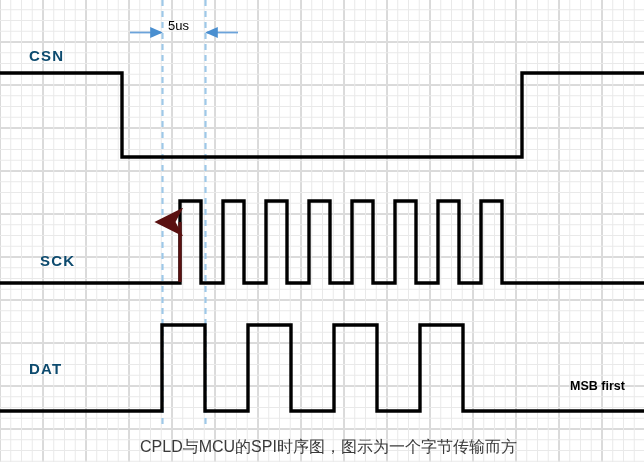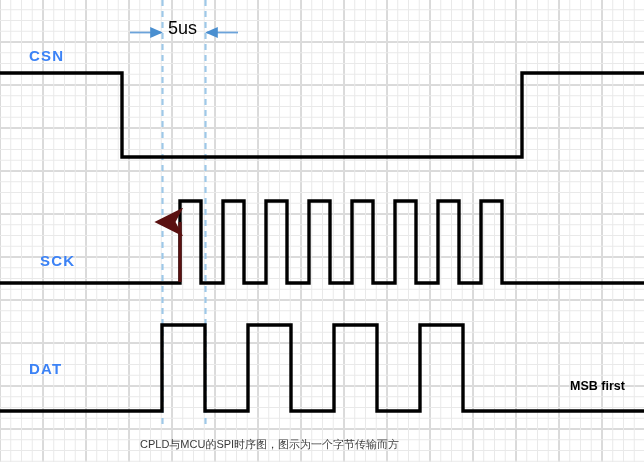--- a/index.html
+++ b/index.html
@@ -33,40 +33,40 @@
       -0.5px -1.5px,
       -0.5px -1.5px;
   }
   #svg-layer{position:absolute;inset:0;}
   
   .sig-label{
     position:absolute;
     font-size:15px;
     font-weight:bold;
     letter-spacing:1.2px;
-    color:#3b82f6;
+    color:#0c4a6e;
     white-space:nowrap;
     padding-left:19px;
   }
   .note-label{
     position:absolute;
-    font-size:18px;
+    font-size:13px;
     color:#000;
     white-space:nowrap;
   }
   .msb-label{
     position:absolute;
     font-size:12.5px;
     font-weight:bold;
     color:#000;
     white-space:nowrap;
   }
   .caption{
     position:absolute;
-    font-size:11px;
+    font-size:16px;
     color:#3a3a3a;
     white-space:nowrap;
   }
 </style>
 </head>
 <body>
 
 <div id="screen">
 
   <div id="grid"></div>

